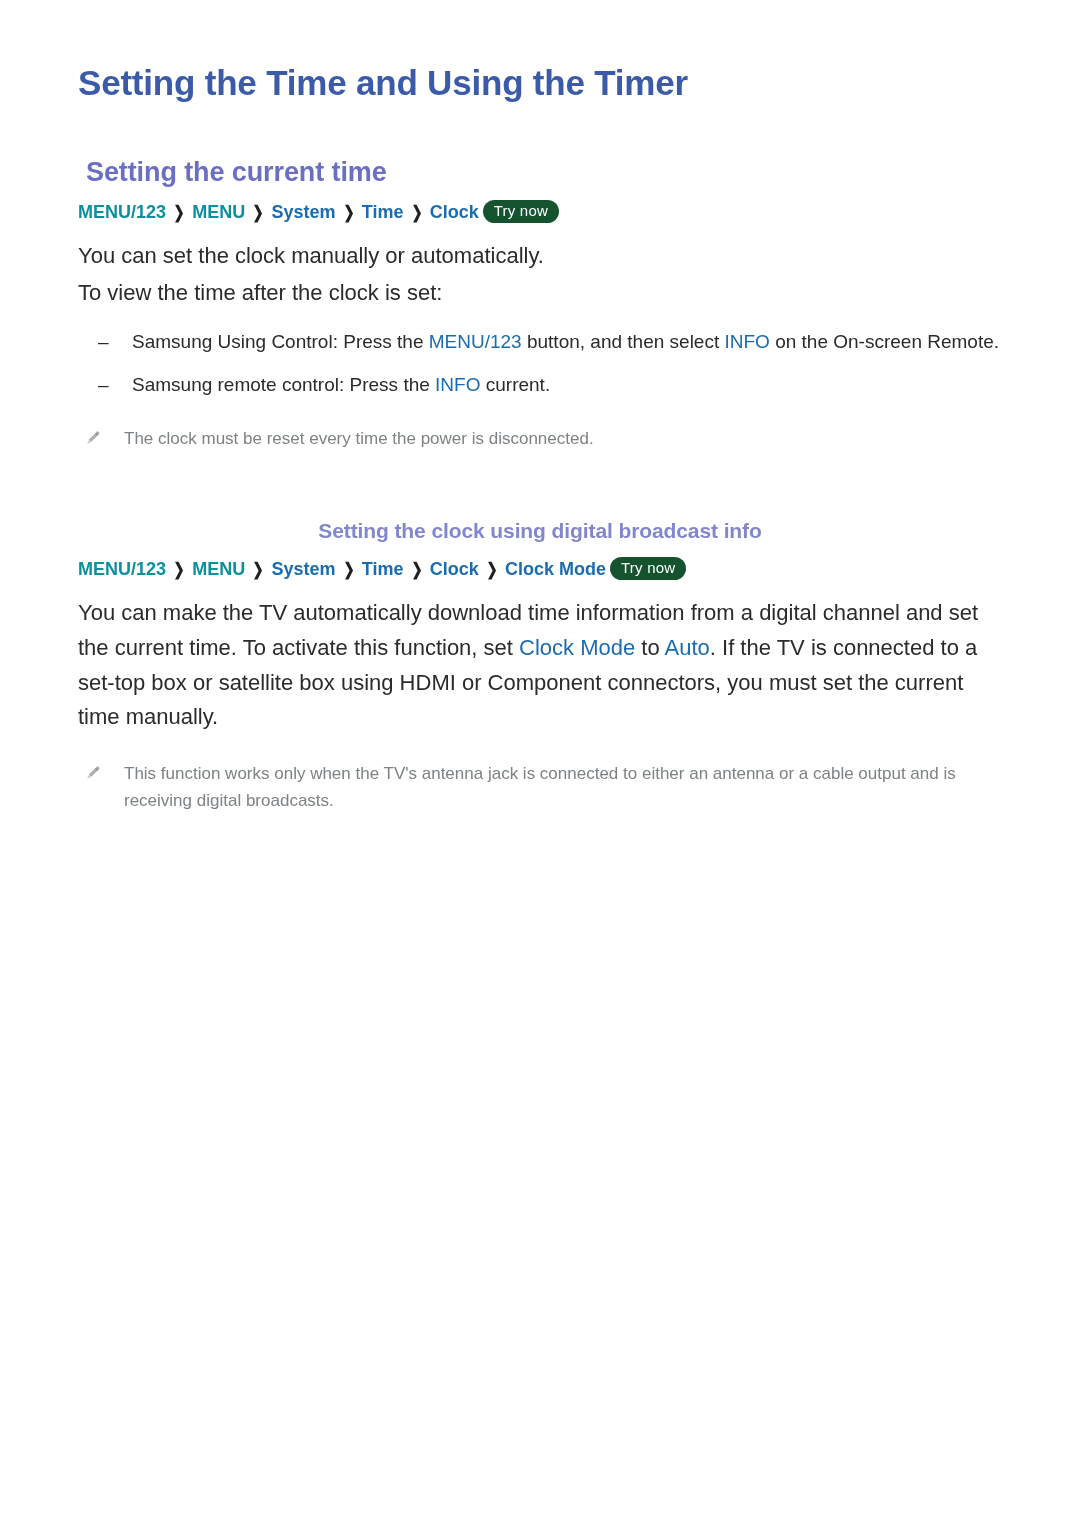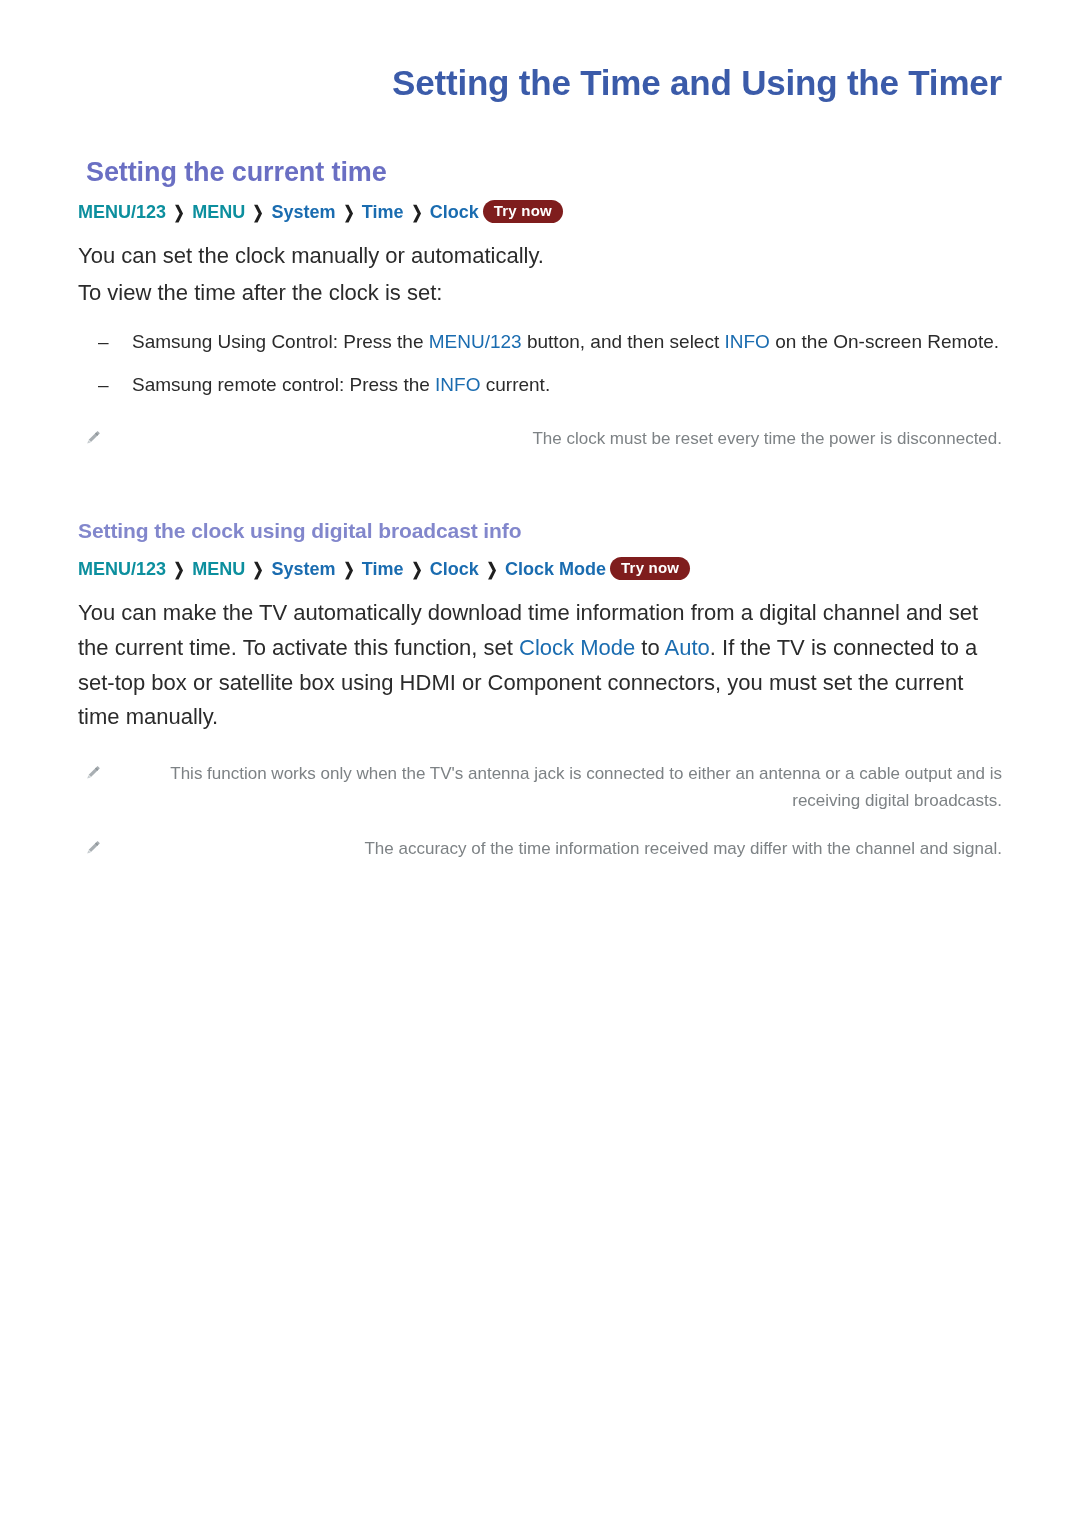--- a/index.html
+++ b/index.html
@@ -24,37 +24,37 @@
   }
 
   
   .h1 {
     font-size: 35px;
     font-weight: bold;
     color: #3b5ba9;
     letter-spacing: -0.2px;
     line-height: 1.2;
     margin: 0 0 52px 0;
-    text-align: right;
   }
   .h2 {
     font-size: 27px;
     font-weight: bold;
     color: #6a6fc3;
     line-height: 1.2;
     margin: 0 0 12px 8px;
     letter-spacing: -0.1px;
   }
   .h3 {
     font-size: 21px;
     font-weight: bold;
     color: #8287cc;
     line-height: 1.25;
     margin: 0 0 13px 0;
     letter-spacing: -0.1px;
+    text-align: center;
   }
 
   
   .breadcrumb {
     font-size: 18px;
     font-weight: bold;
     line-height: 1.35;
     margin: 0 0 14px 0;
     white-space: nowrap;
   }
@@ -64,24 +64,24 @@
   .bc-sep {
     display: inline-block;
     color: #1f1f1f;
     font-size: 17px;
     font-weight: bold;
     padding: 0 6px;
     transform: scaleX(0.78);
   }
   .trynow {
     display: inline-block;
-    background: #7f1d1d;
+    background: #14532d;
     color: #ffffff;
     font-size: 15px;
-    font-weight: bold;
+    font-weight: normal;
     border-radius: 12px;
     padding: 2px 11px 3px 11px;
     line-height: 1.15;
     margin-left: 4px;
     vertical-align: 2px;
     letter-spacing: 0.2px;
   }
 
   
   .para {
@@ -120,21 +120,20 @@
   
   .notes { margin-top: 26px; }
   .note {
     position: relative;
     padding-left: 46px;
     font-size: 17px;
     line-height: 1.55;
     color: #7d8285;
     margin-bottom: 22px;
     max-width: 930px;
-    text-align: right;
   }
   .note-icon {
     position: absolute;
     left: 6px;
     top: 3px;
     width: 18px;
     height: 18px;
     display: block;
   }
 
@@ -177,21 +176,16 @@
     <div class="breadcrumb" id="bc-1"><span class="bc-seg bc-teal">MENU/123</span><span class="bc-sep">❯</span><span class="bc-seg bc-teal">MENU</span><span class="bc-sep">❯</span><span class="bc-seg bc-blue">System</span><span class="bc-sep">❯</span><span class="bc-seg bc-blue">Time</span><span class="bc-sep">❯</span><span class="bc-seg bc-blue">Clock</span><span class="bc-sep">❯</span><span class="bc-seg bc-blue">Clock Mode</span><span class="trynow">Try now</span></div>
 
     <p class="para block" id="body-1"><span>You can make the TV automatically download time information from a digital channel and set the current time. To activate this function, set </span><span class="kw">Clock Mode</span><span> to </span><span class="kw">Auto</span><span>. If the TV is connected to a set-top box or satellite box using HDMI or Component connectors, you must set the current time manually.</span></p>
 
     <div class="notes" id="notes-1">
         <div class="note"><svg viewBox="0 0 18 18" width="18" height="18" class="note-icon">
             <path d="M13.6 1.9 L15.9 4.2 L7.0 13.1 L4.7 10.8 Z" fill="#a9afb3"></path>
             <path d="M4.4 11.2 L6.7 13.5 L3.2 14.6 Z" fill="#c8ced1"></path>
             <path d="M12.1 3.4 L14.4 5.7 L13.3 6.8 L11.0 4.5 Z" fill="#8e9599"></path>
           </svg><span>This function works only when the TV's antenna jack is connected to either an antenna or a cable output and is receiving digital broadcasts.</span></div>
-        <div class="note"><svg viewBox="0 0 18 18" width="18" height="18" class="note-icon">
-            <path d="M13.6 1.9 L15.9 4.2 L7.0 13.1 L4.7 10.8 Z" fill="#a9afb3"></path>
-            <path d="M4.4 11.2 L6.7 13.5 L3.2 14.6 Z" fill="#c8ced1"></path>
-            <path d="M12.1 3.4 L14.4 5.7 L13.3 6.8 L11.0 4.5 Z" fill="#8e9599"></path>
-          </svg><span>The accuracy of the time information received may differ with the channel and signal.</span></div>
       </div>
   </div>
 
 </div>
 
 </body></html>

